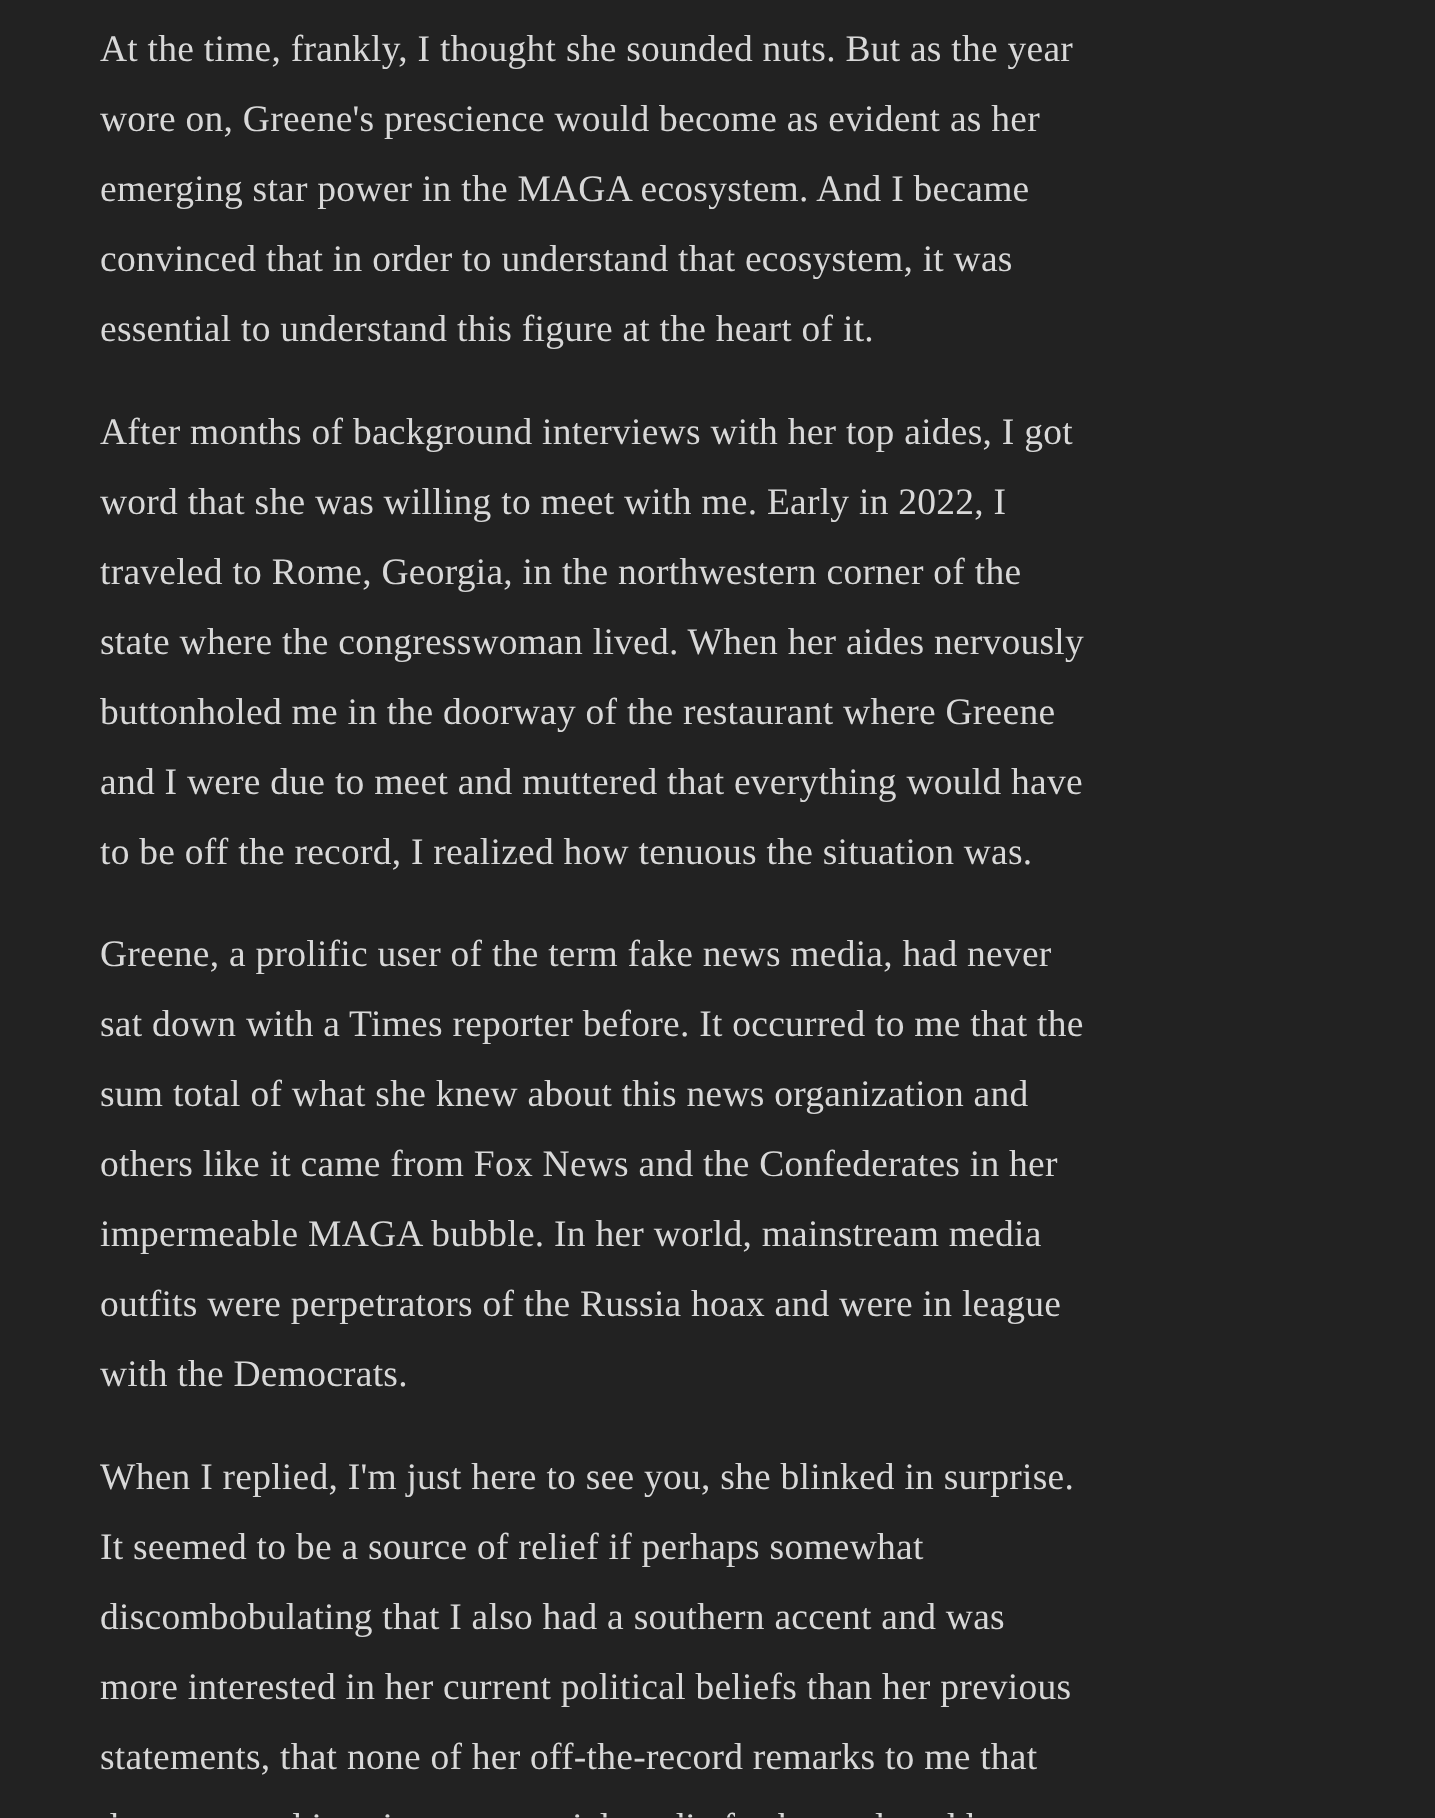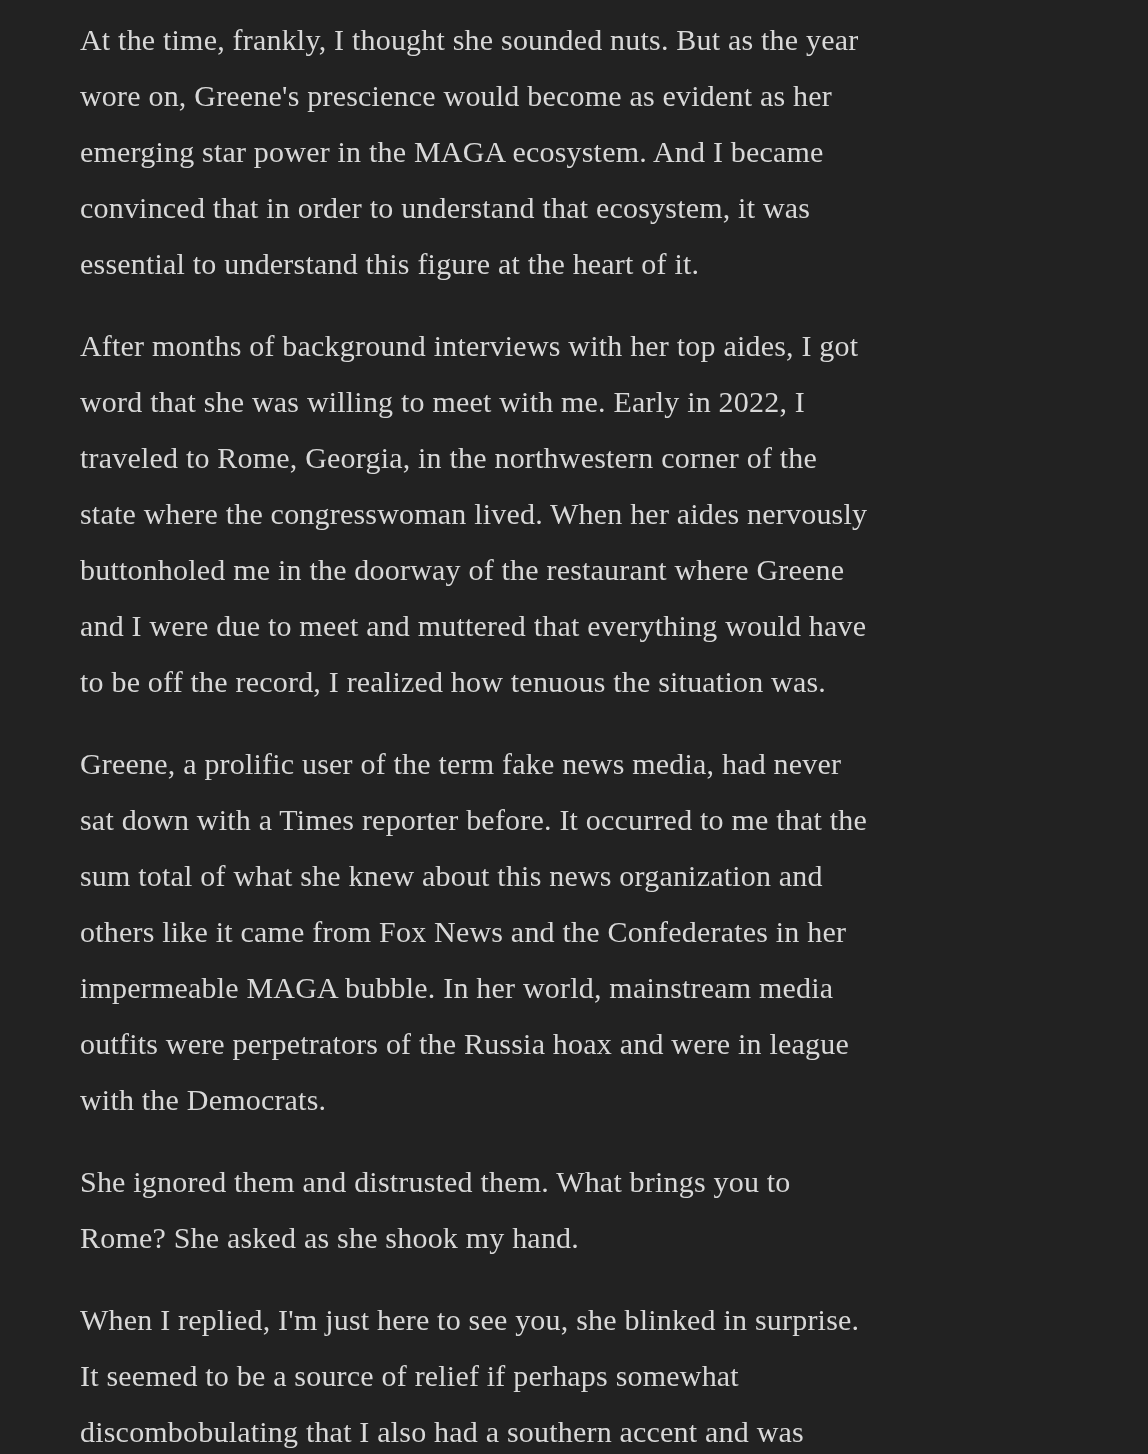--- a/index.html
+++ b/index.html
@@ -49,22 +49,20 @@
 buttonholed me in the doorway of the restaurant where Greene
 and I were due to meet and muttered that everything would have
 to be off the record, I realized how tenuous the situation was.</p>
   <p>Greene, a prolific user of the term fake news media, had never
 sat down with a Times reporter before. It occurred to me that the
 sum total of what she knew about this news organization and
 others like it came from Fox News and the Confederates in her
 impermeable MAGA bubble. In her world, mainstream media
 outfits were perpetrators of the Russia hoax and were in league
 with the Democrats.</p>
-  <p>She ignored them and distrusted them. What brings you to
-Rome? She asked as she shook my hand.</p>
   <p>When I replied, I'm just here to see you, she blinked in surprise.
 It seemed to be a source of relief if perhaps somewhat
 discombobulating that I also had a southern accent and was
 more interested in her current political beliefs than her previous
 statements, that none of her off-the-record remarks to me that
 day appeared in print or on social media further reduced her
 wariness. Other on-the-record interviews soon followed, a few in
 her office, one back in her district and a couple in Washington
 restaurants.</p>
 </main>

